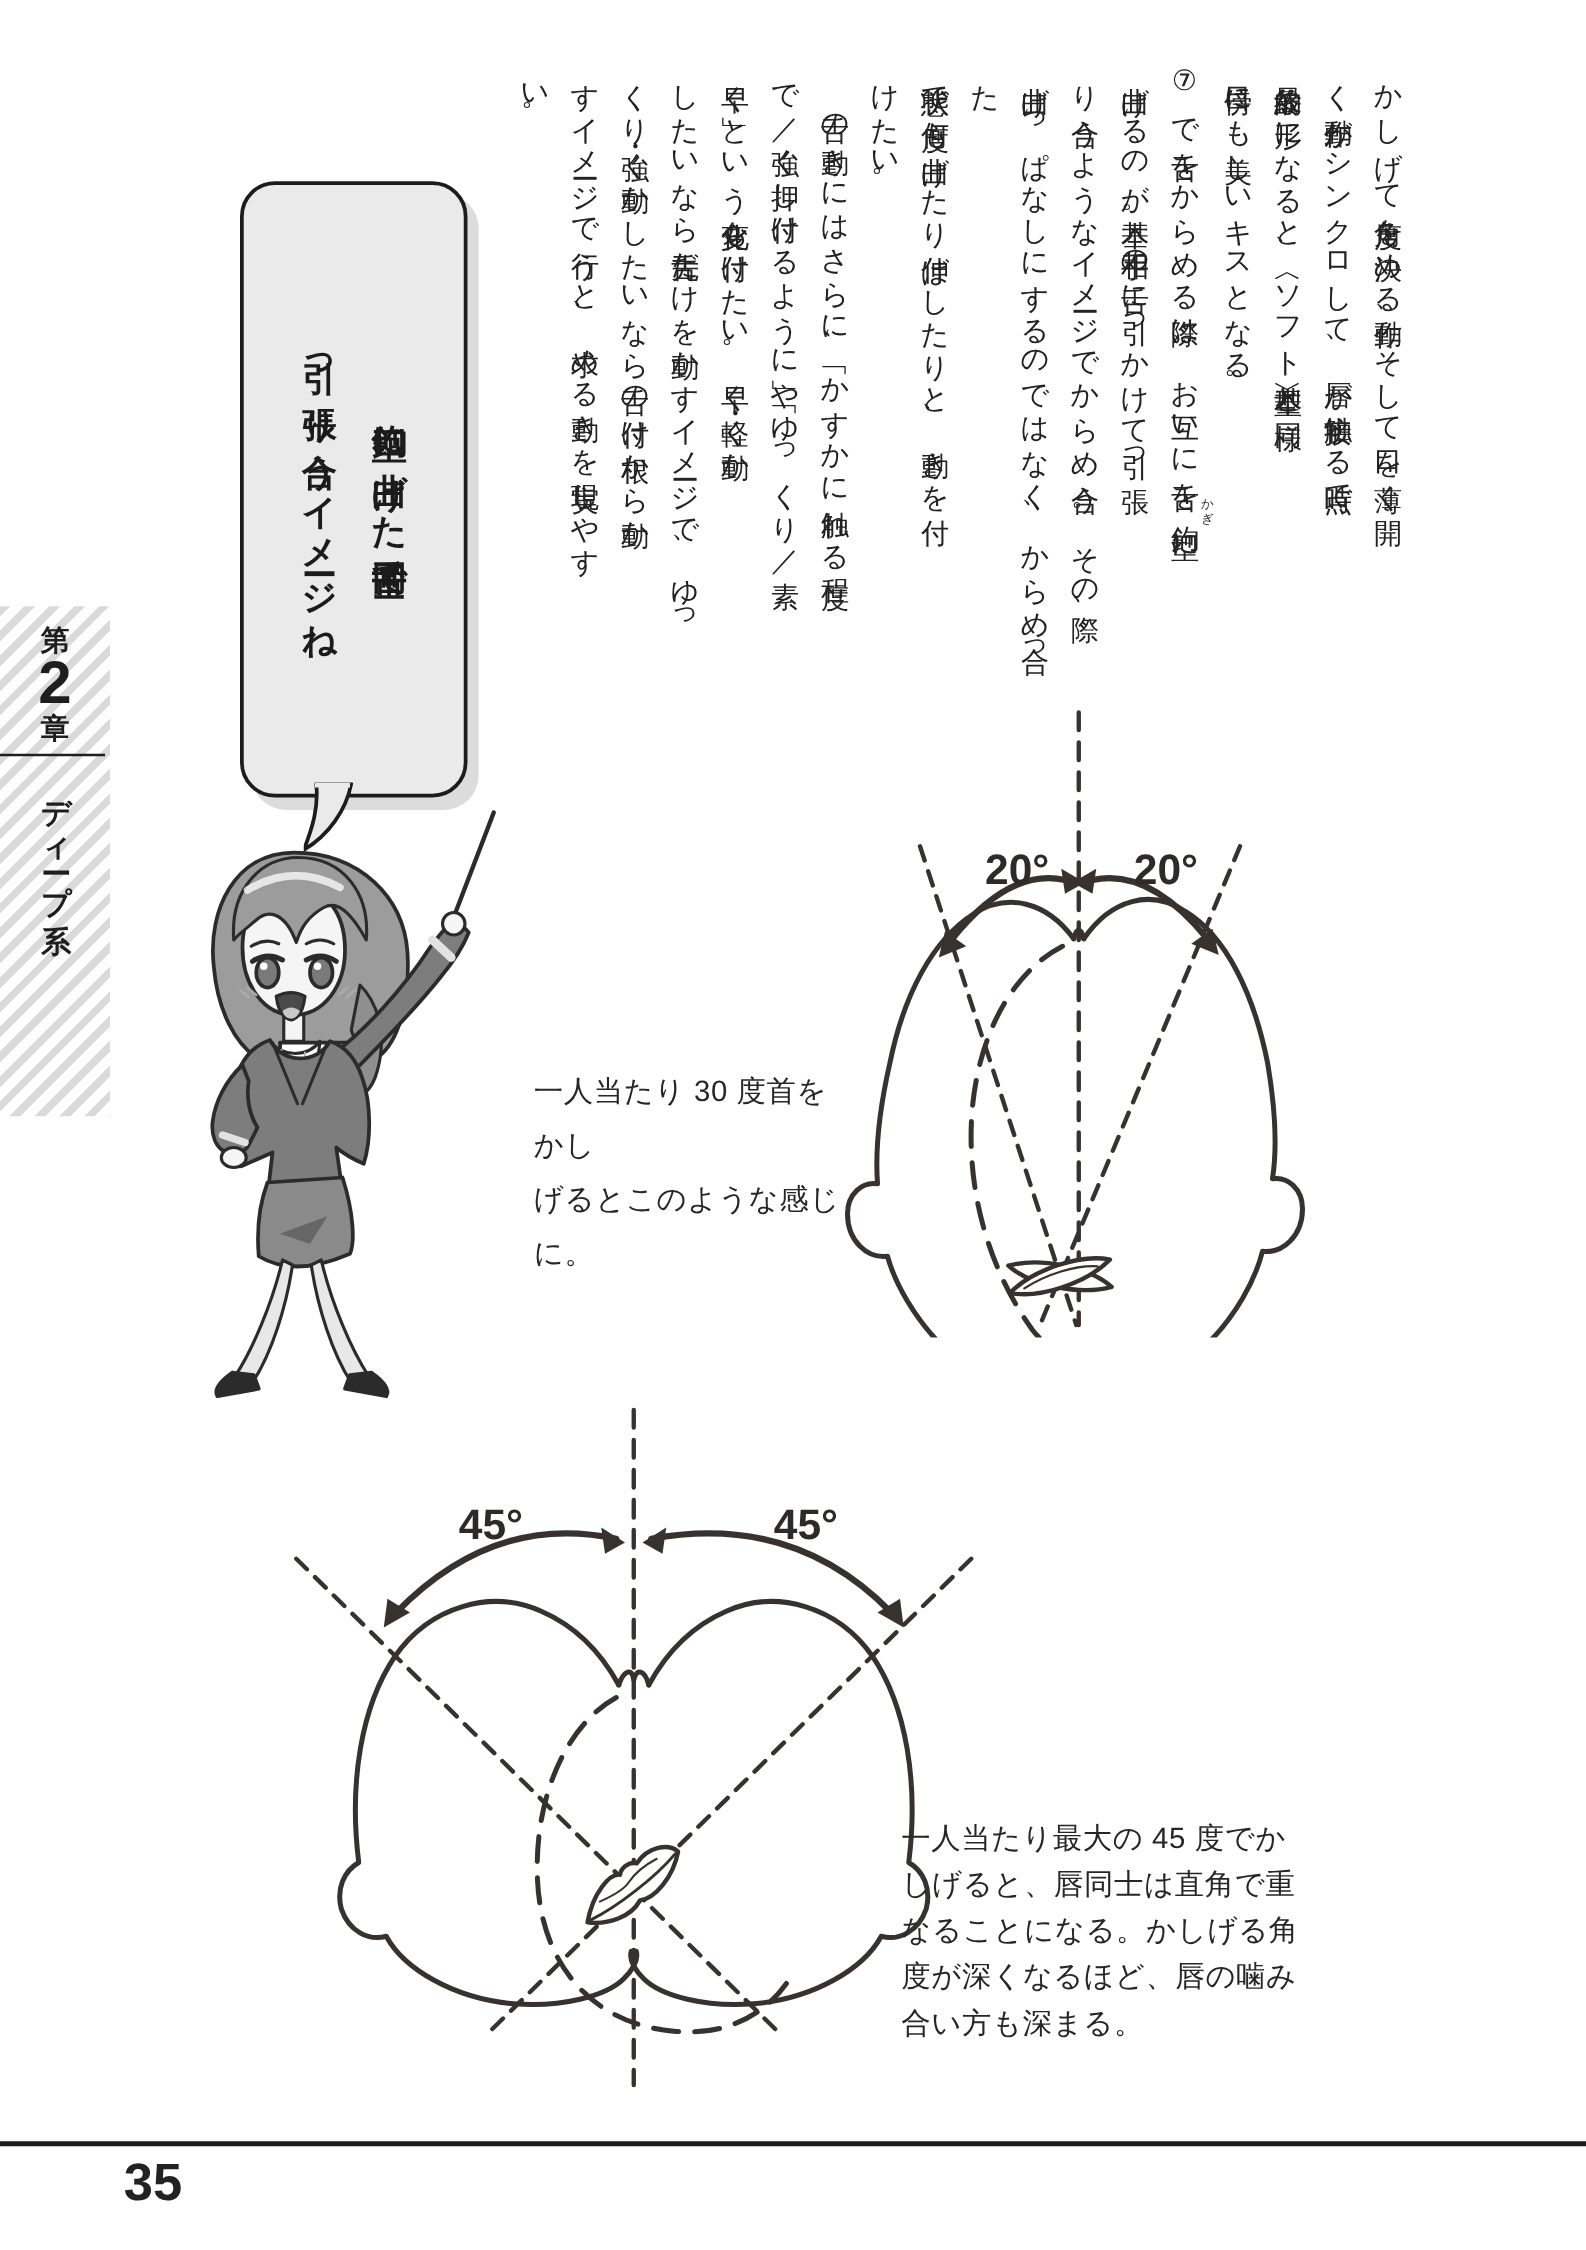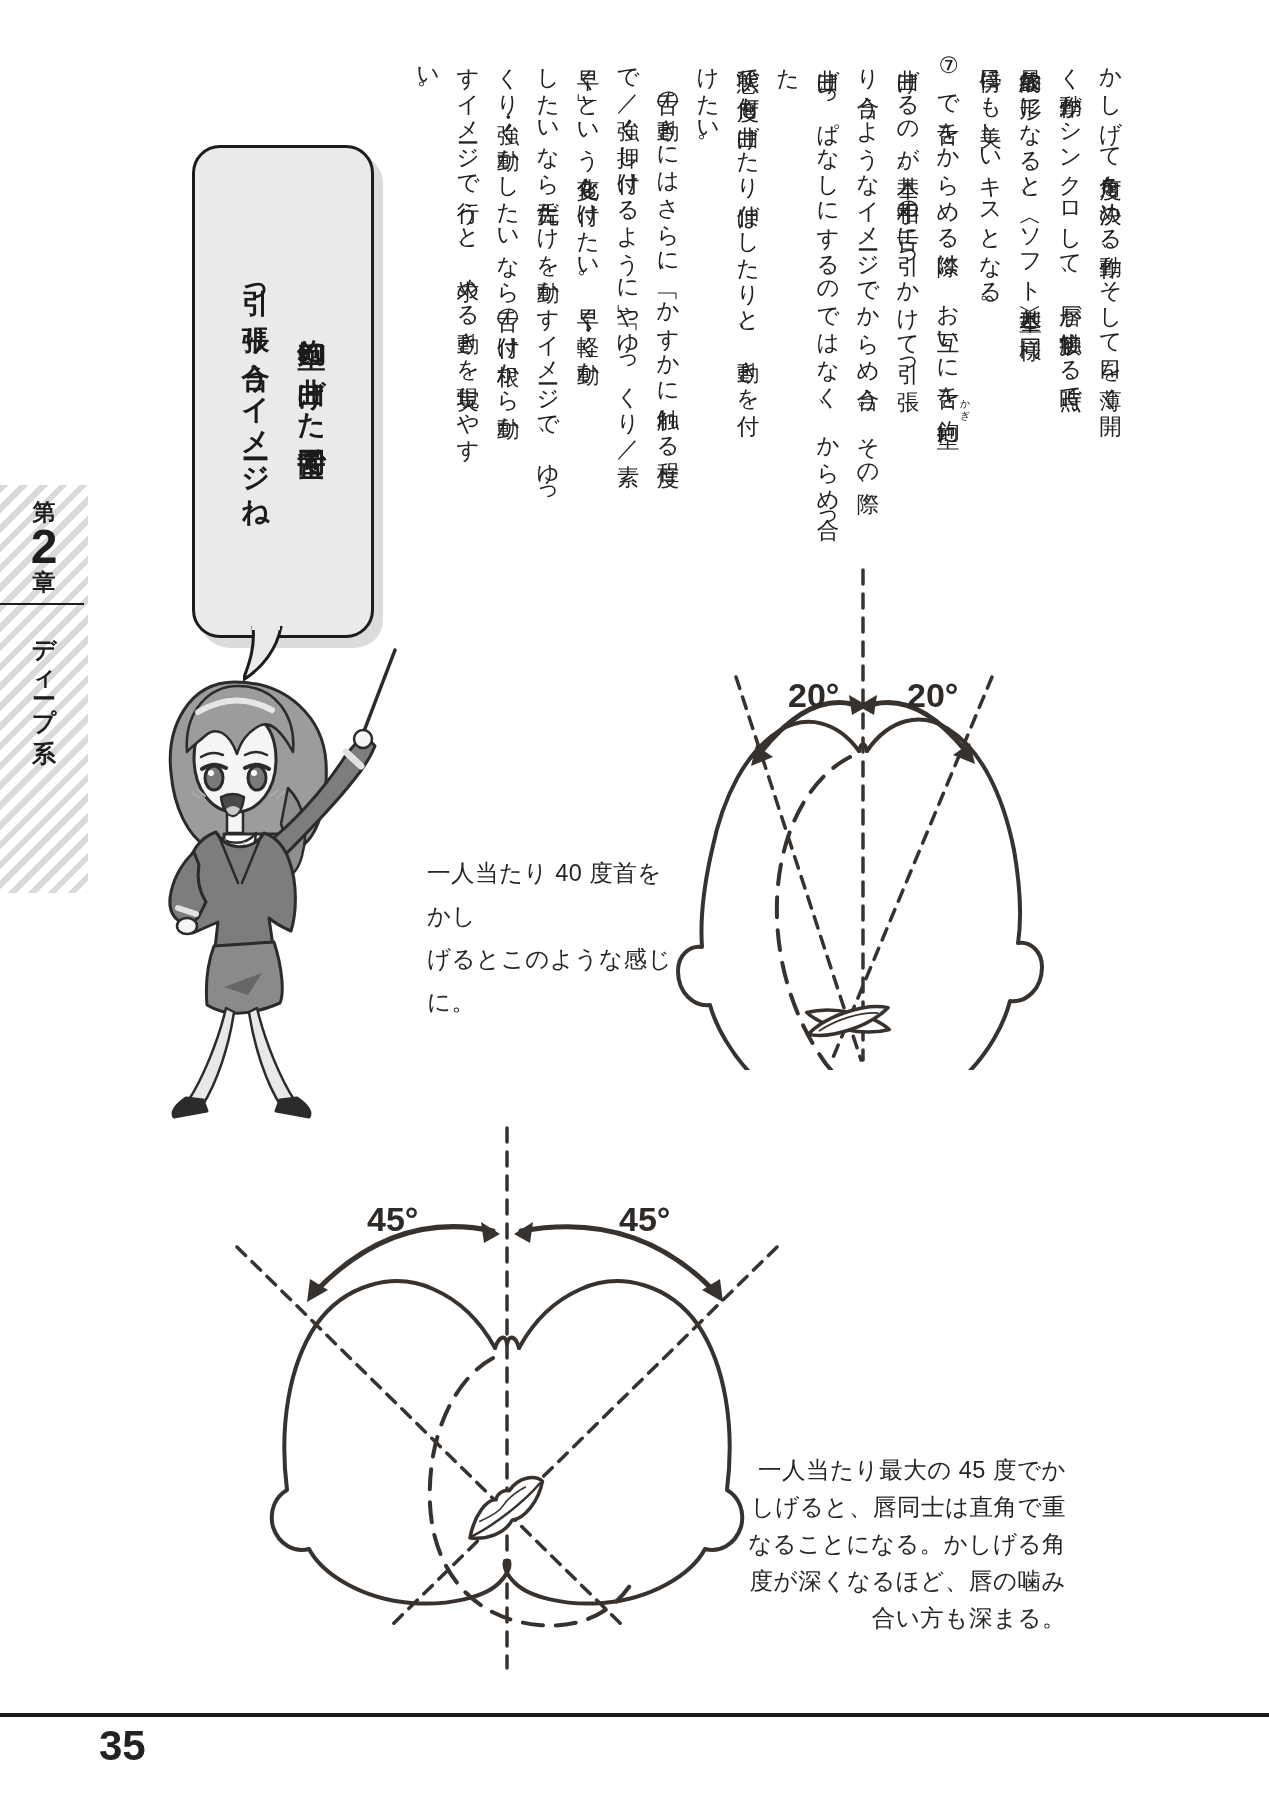--- a/index.html
+++ b/index.html
@@ -47,21 +47,21 @@
     margin-top:28px;
     writing-mode:vertical-rl;text-orientation:mixed;
     font-size:24px;font-weight:600;letter-spacing:4px;
   }
   
   .caption{
     position:absolute;color:#262626;font-size:23.5px;
     white-space:pre-line;letter-spacing:0.5px;
   }
   .caption-20{left:427px;top:852px;width:250px;line-height:43px;}
-  .caption-45{left:721px;top:1452px;width:345px;line-height:37px;text-align:right;}
+  .caption-45{left:721px;top:1452px;width:345px;line-height:37px;}
   
   .fig{position:absolute;}
   .fig-20{left:612px;top:555px;}
   .fig-45{left:195px;top:1080px;}
   .angle-label{font-size:34px;font-weight:700;fill:#2e2a27;
     font-family:"Liberation Sans","DejaVu Sans",sans-serif;}
   
   .footer-rule{position:absolute;left:0;top:1713px;width:1269px;height:3.5px;background:#1c1c1c;}
   .page-number{position:absolute;left:99px;top:1722px;font-size:42px;font-weight:700;color:#222;}
   
@@ -165,21 +165,21 @@
       <path d="M 94,347 L 132,333 L 118,355 Z" fill="#666666" stroke="none"></path>
 
       <path d="M 96,368 C 88,402 72,440 58,461 L 72,466 C 87,443 99,406 104,372 Z" fill="#e8e8e8" stroke-width="2.5"></path>
       <path d="M 127,368 C 135,402 151,440 165,461 L 151,466 C 136,443 124,406 119,372 Z" fill="#e8e8e8" stroke-width="2.5"></path>
 
       <path d="M 56,458 C 46,465 41,472 44,477 L 77,471 L 73,460 Z" fill="#2b2b2b"></path>
       <path d="M 167,458 C 177,465 182,472 179,477 L 146,471 L 150,460 Z" fill="#2b2b2b"></path>
     </g>
   </svg>
 
-  <div class="caption caption-20">一人当たり 40 度首をかし
+  <div class="caption caption-20">一人当たり 30 度首をかし
 げるとこのような感じに。</div>
 
   <svg class="fig fig-20" width="505" height="515" viewBox="0 0 505 515">
     <g stroke="#38322e" fill="none" stroke-linecap="round" stroke-linejoin="round">
 
       <line x1="251" y1="15" x2="251" y2="505" stroke-width="3.5" stroke-dasharray="14 10"></line>
       <line x1="124" y1="122" x2="249" y2="505" stroke-width="3.5" stroke-dasharray="12 9"></line>
       <line x1="380" y1="122" x2="220" y2="505" stroke-width="3.5" stroke-dasharray="12 9"></line>
 
       <path d="M 149,197 Q 195,139 240,149" stroke-width="5"></path>

